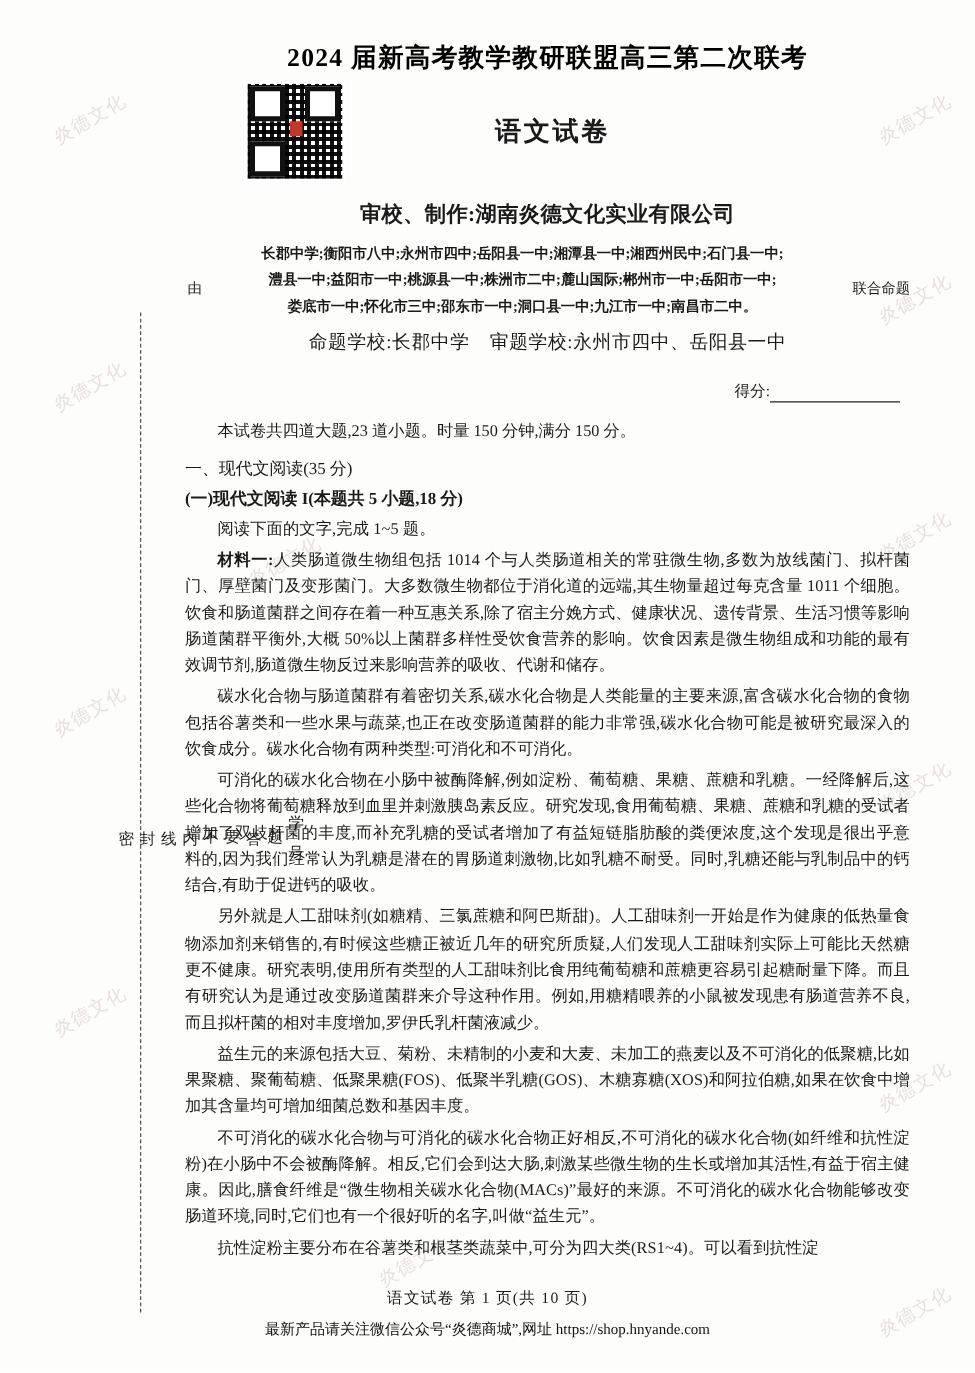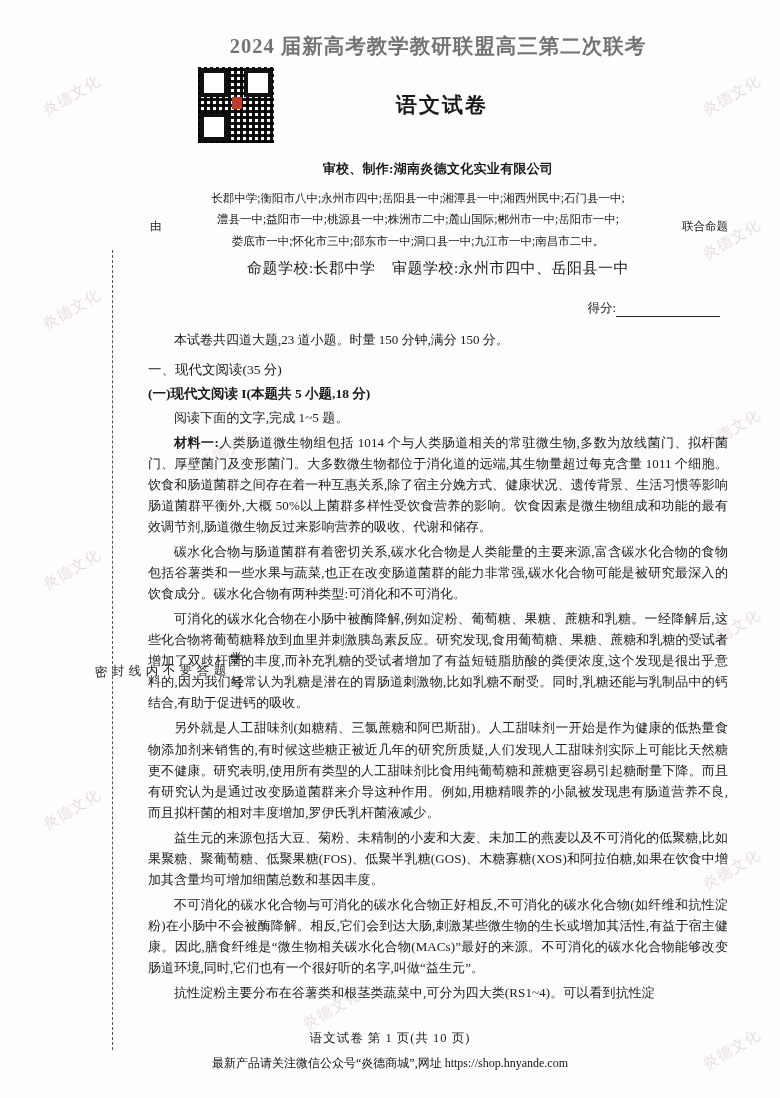--- a/index.html
+++ b/index.html
@@ -53,21 +53,21 @@
     left: 148px;
     top: 20px;
     width: 580px;
   }
   .main-title {
     text-align: center;
     font-size: 20.5px;
     font-weight: bold;
     letter-spacing: 1px;
     margin: 12px 0 6px 0;
-    color: #737373;
+    color: #000000;
   }
   .subject-row {
     display: flex;
     align-items: center;
     justify-content: flex-start;
     margin-top: 6px;
     height: 78px;
   }
   .qr {
     width: 76px;
@@ -108,35 +108,36 @@
   .subject-title {
     flex: 1;
     text-align: center;
     font-size: 21px;
     font-weight: bold;
     letter-spacing: 2px;
     padding-right: 120px;
   }
   .maker {
     text-align: center;
-    font-size: 13px;
+    font-size: 17px;
     font-weight: bold;
     margin-top: 16px;
     letter-spacing: .3px;
   }
   .schools {
     margin-top: 10px;
     font-size: 11.5px;
     line-height: 1.85;
     position: relative;
     padding-left: 26px;
     padding-right: 66px;
   }
   .schools .row {
     text-align: center;
+    font-weight: bold;
   }
   .by-label {
     position: absolute;
     left: 2px;
     top: 28px;
     font-size: 11.5px;
   }
   .joint-label {
     position: absolute;
     right: 0;

